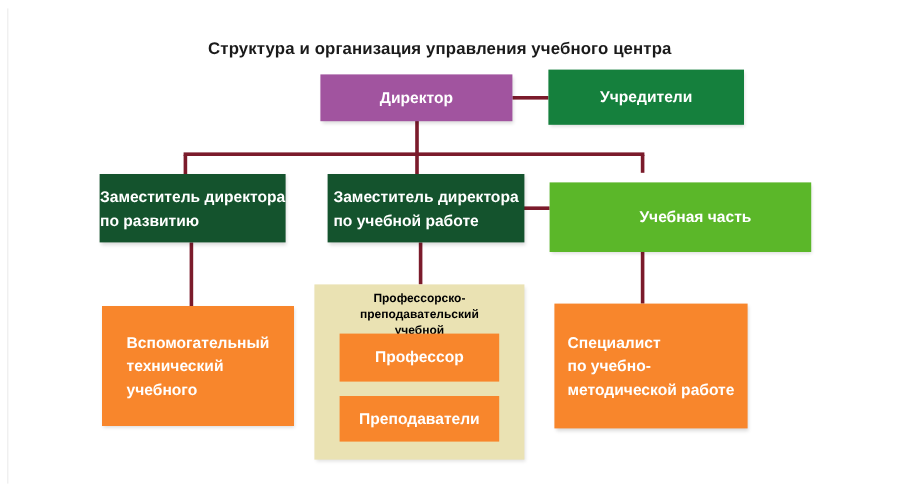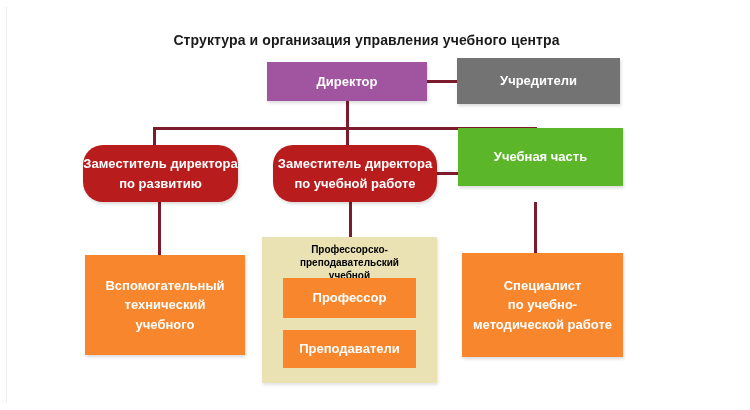--- a/index.html
+++ b/index.html
@@ -21,31 +21,30 @@
     color: #1a1a1a;
     letter-spacing: 0.1px;
     margin-top: 12px;
   }
 
   .node {
     position: absolute;
     display: flex;
     align-items: center;
     justify-content: center;
-    text-align: center;
     color: #ffffff;
     font-size: 13px;
     font-weight: bold;
     line-height: 1.5;
     white-space: pre-line;
     box-shadow: 1px 2px 3px rgba(0,0,0,0.15);
   }
   .fill-director  { background: #a1549f; }
-  .fill-founders  { background: #737373; }
-  .fill-deputy    { background: #b91c1c; border-radius: 20px; }
+  .fill-founders  { background: #15803d; }
+  .fill-deputy    { background: #14532d; }
   .fill-academic  { background: #5bb729; }
   .fill-staff     { background: #f8862c; }
 
   .group {
     position: absolute;
     background: #eae2b3;
     box-shadow: 1px 2px 3px rgba(0,0,0,0.12);
   }
   .group-label {
     position: absolute;
@@ -94,21 +93,21 @@
   <div class="node fill-director" style="left:267px; top:62px; width:160px; height:39px;">Директор</div>
 
   <div class="node fill-founders" style="left:457px; top:58px; width:163px; height:46px;">Учредители</div>
 
   <div class="node fill-deputy" style="left:83px; top:145px; width:155px; height:57px;">Заместитель директора
 по развитию</div>
 
   <div class="node fill-deputy" style="left:273px; top:145px; width:164px; height:57px;">Заместитель директора
 по учебной работе</div>
 
-  <div class="node fill-academic" style="left:458px; top:128px; width:165px; height:58px;">Учебная часть</div>
+  <div class="node fill-academic" style="left:458px; top:152px; width:193px; height:58px;padding-left:25px;">Учебная часть</div>
 
   <div class="node fill-staff" style="left:85px; top:255px; width:160px; height:100px;">Вспомогательный
 технический
 учебного</div>
 
   <div class="group" style="left:262px; top:237px; width:175px; height:146px;">
     <div class="group-label">Профессорско-преподавательский
 учебной</div>
     <div class="node fill-staff" style="left:21px; top:93px; width:133px; height:38px;">Преподаватели</div>
     <div class="node fill-staff" style="left:21px; top:41px; width:133px; height:40px;">Профессор</div>

